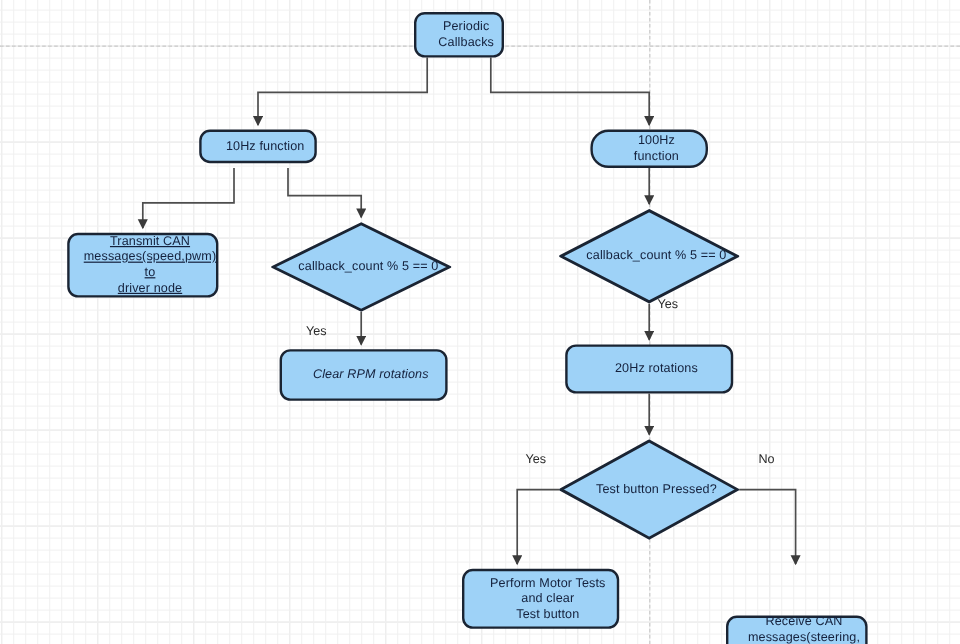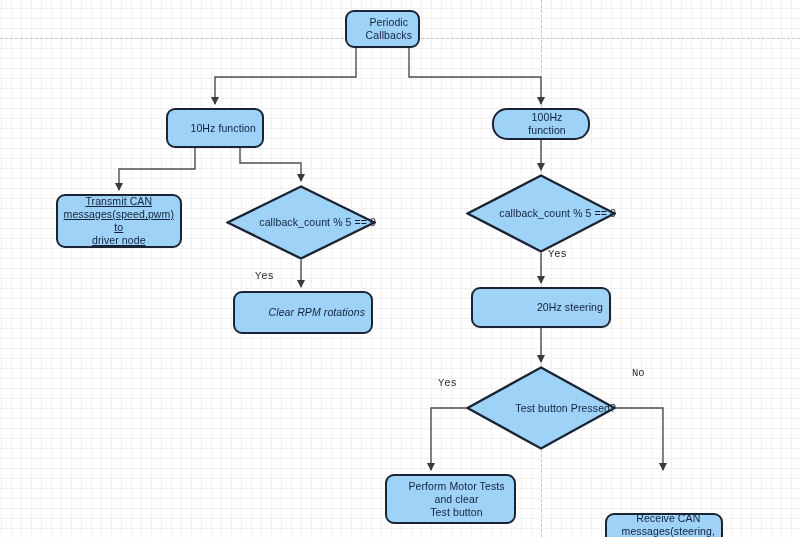--- a/index.html
+++ b/index.html
@@ -46,21 +46,21 @@
     top: 0;
     width: 800px;
     height: 537px;
     overflow: visible;
   }
   .node {
     position: absolute;
     box-sizing: border-box;
     display: flex;
     align-items: center;
-    justify-content: flex-end;
+    justify-content: center;
     text-align: center;
     color: #14213d;
     font-size: 10.5px;
     line-height: 13px;
     letter-spacing: 0.1px;
     padding-left: 12px;
   }
   .node.process {
     background: #9ED2F7;
     border: 2px solid #1a2433;
@@ -84,21 +84,20 @@
     position: relative;
     z-index: 2;
     white-space: pre-line;
   }
   .edge-label {
     position: absolute;
     color: #2b2b2b;
     font-size: 10.5px;
     line-height: 12px;
     white-space: nowrap;
-    font-family: Liberation Mono, monospace;
   }
 </style>
 </head>
 <body>
 
 <div id="canvas">
 
   <div class="guide-h" style="top:38px;"></div>
   <div class="guide-v" style="left:541px;"></div>
 
@@ -120,21 +119,21 @@
         <path d="M 466 408 L 431 408 L 431 470" marker-end="url(#arrow)" stroke="#4d4d4d"></path>
         <path d="M 616 408 L 663 408 L 663 470" marker-end="url(#arrow)" stroke="#4d4d4d"></path>
       </g>
   </svg>
 
   <div id="node-layer">
       <div class="node process" style="left: 345px; top: 10px; width: 75px; height: 38px;">
         <div class="label">Periodic
 Callbacks</div>
       </div>
-      <div class="node process" style="left: 166px; top: 108px; width: 98px; height: 40px;">
+      <div class="node process" style="left: 166px; top: 108px; width: 98px; height: 28px;">
         <div class="label">10Hz function</div>
       </div>
       <div class="node process" style="left: 492px; top: 108px; width: 98px; height: 32px; border-radius: 15px;">
         <div class="label">100Hz function</div>
       </div>
       <div class="node process" style="left: 56px; top: 194px; width: 126px; height: 54px; text-decoration: underline;">
         <div class="label">Transmit CAN
 messages(speed,pwm) to
 driver node</div>
       </div>
@@ -147,21 +146,21 @@
       <div class="node process" style="left: 233px; top: 291px; width: 140px; height: 43px; font-style: italic;">
         <div class="label">Clear RPM rotations</div>
       </div>
       <div class="node decision" style="left: 466px; top: 174px; width: 150px; height: 79px;">
         <svg width="150" height="79">
           <polygon points="75,1.5 148.5,39.5 75,77.5 1.5,39.5" fill="#9ED2F7" stroke="#1a2433" stroke-width="2.4"></polygon>
         </svg>
         <div class="label">callback_count % 5 == 0</div>
       </div>
       <div class="node process" style="left: 471px; top: 287px; width: 140px; height: 41px;">
-        <div class="label">20Hz steering</div>
+        <div class="label">20Hz rotations</div>
       </div>
       <div class="node decision" style="left: 466px; top: 366px; width: 150px; height: 84px;">
         <svg width="150" height="84">
           <polygon points="75,1.5 148.5,42 75,82.5 1.5,42" fill="#9ED2F7" stroke="#1a2433" stroke-width="2.4"></polygon>
         </svg>
         <div class="label">Test button Pressed?</div>
       </div>
       <div class="node process" style="left: 366px; top: 474px; width: 131px; height: 50px; margin-left: 19px;">
         <div class="label">Perform Motor Tests and clear
 Test button</div>
@@ -169,16 +168,16 @@
       <div class="node process" style="left: 605px; top: 474px; width: 118px; height: 50px; margin-top: 39px;">
         <div class="label">Receive CAN
 messages(steering, speed)
 and drive the car</div>
       </div>
     </div>
   <div id="edge-label-layer">
       <div class="edge-label" style="left: 255px; top: 270px;">Yes</div>
       <div class="edge-label" style="left: 548px; top: 248px;">Yes</div>
       <div class="edge-label" style="left: 438px; top: 377px;">Yes</div>
-      <div class="edge-label" style="left: 632px; top: 367px;">No</div>
+      <div class="edge-label" style="left: 632px; top: 377px;">No</div>
     </div>
 
 </div>
 
 </body></html>

